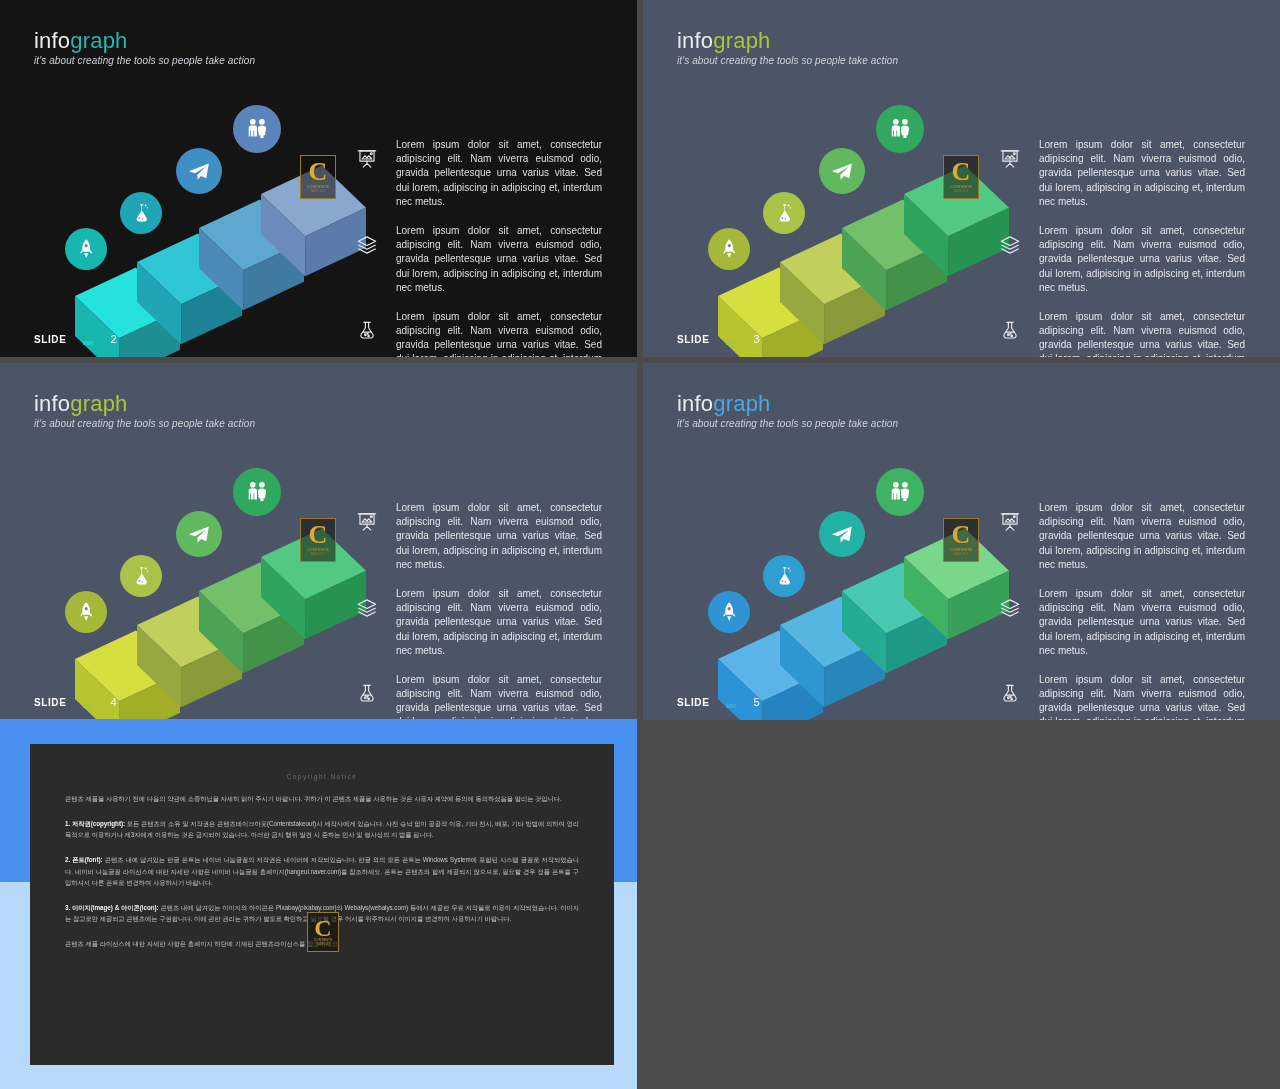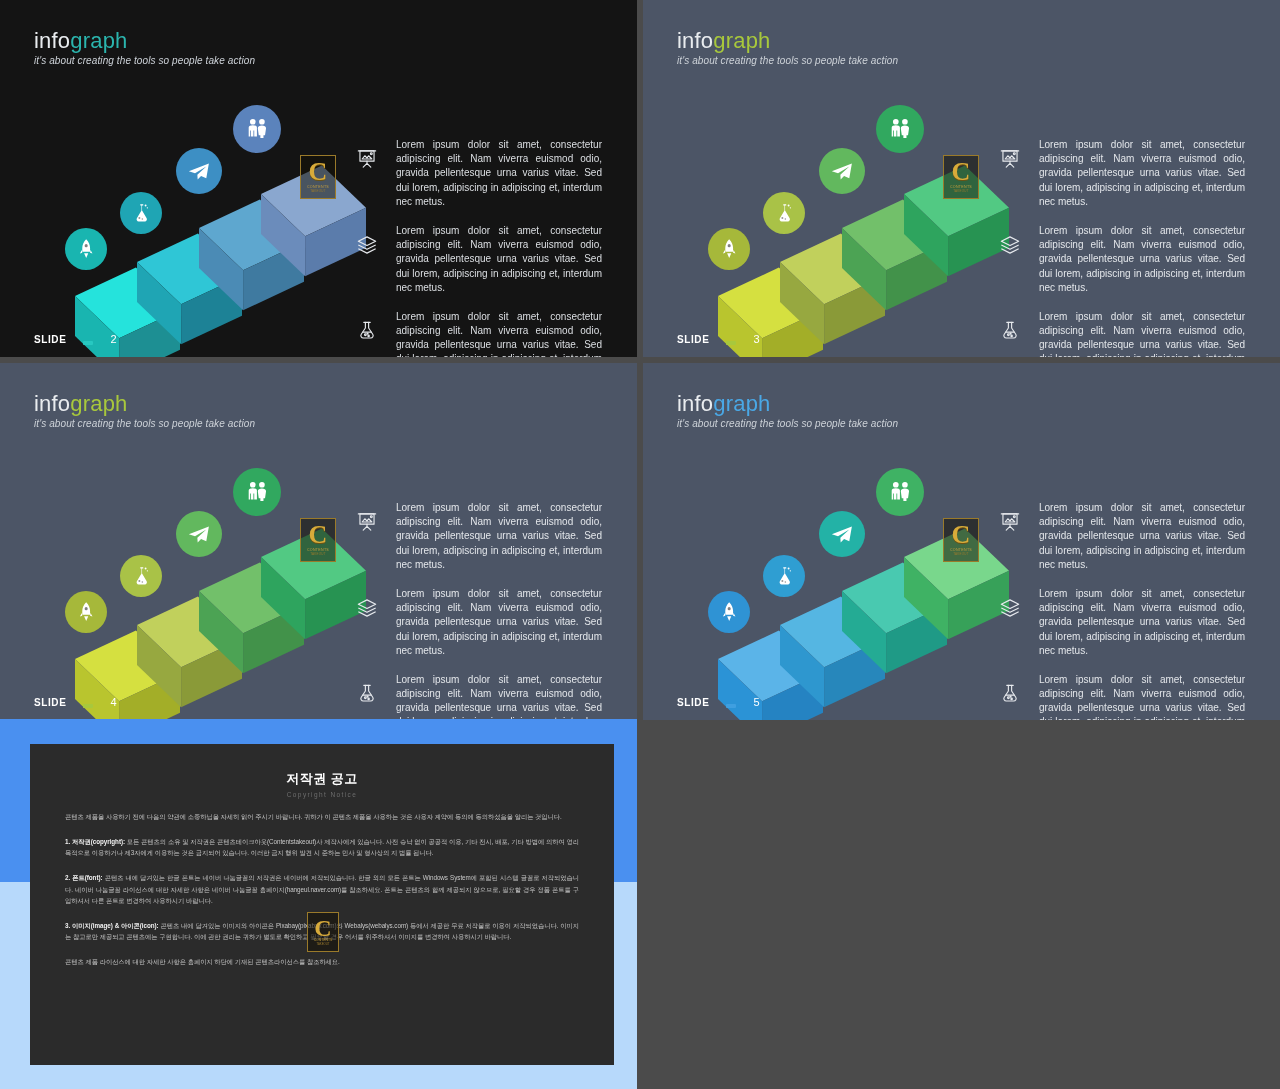--- a/index.html
+++ b/index.html
@@ -634,21 +634,20 @@
       <span>SLIDE</span>
       <span class="dash" style="background: rgb(63, 159, 224);"></span>
       <span class="num">5</span>
     </div>
   </div>
 
   <div class="copypanel">
     <div class="frameTop"></div>
     <div class="frameBot"></div>
     <div class="copyinner">
-      <div class="cp-title">저작권 공고</div>
       <div class="cp-sub">Copyright Notice</div>
 
       <div class="cp-p">콘텐츠 제품을 사용하기 전에 다음의 약관에 소중하님을 자세히 읽어 주시기 바랍니다. 귀하가 이 콘텐츠 제품을 사용하는 것은 사용자 계약에 동의에 동의하셨음을 알리는 것입니다.</div>
 
       <div class="cp-p">
         <b>1. 저작권(copyright):</b>
         <span>모든 콘텐츠의 소유 및 저작권은 콘텐츠테이크아웃(Contentstakeout)사 제작사에게 있습니다. 사전 승낙 없이 공공적 이용, 기타 전시, 배포, 기타 방법에 의하여 영리 목적으로 이용하거나 제3자에게 이용하는 것은 금지되어 있습니다. 이러한 금지 행위 발견 시 준하는 민사 및 형사상의 지 법률 됩니다.</span>
       </div>
 
       <div class="cp-p">

